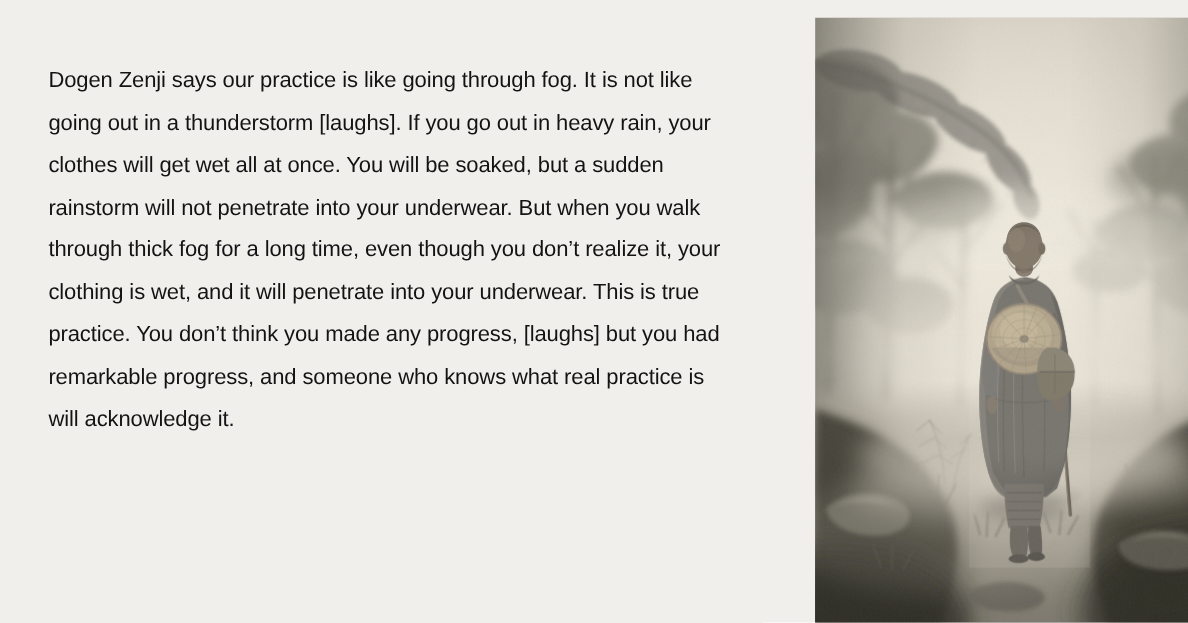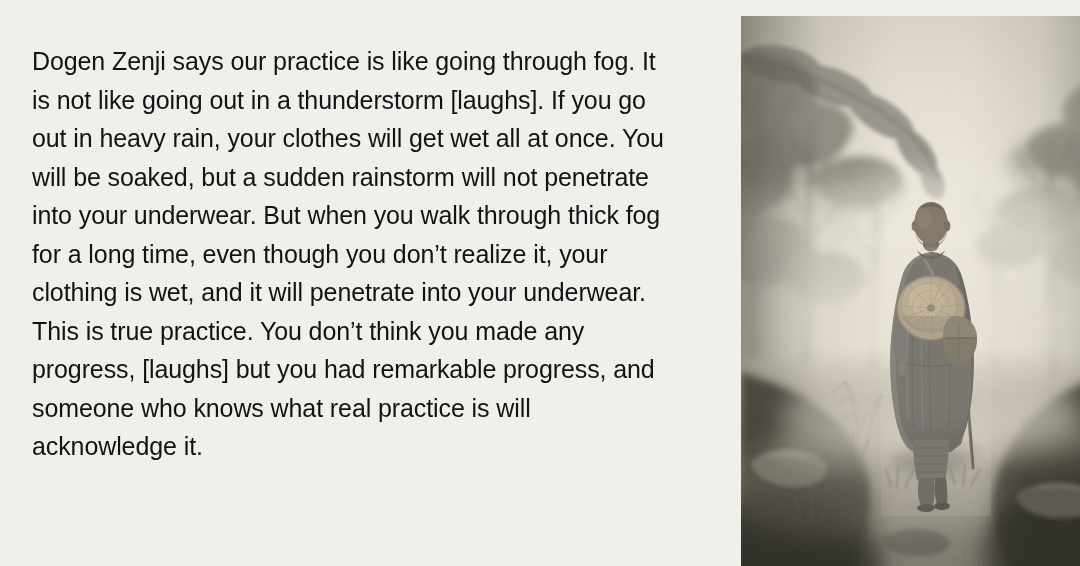--- a/index.html
+++ b/index.html
@@ -22,22 +22,22 @@
     position: absolute;
     left: 0;
     top: 0;
     width: 701px;
     height: 566px;
     background: #f0efec;
     box-sizing: border-box;
     padding: 36px 20px 0 26px;
   }
   #quote-text {
-    margin: 6px;
-    font-size: 25px;
+    margin: 18px;
+    font-size: 20px;
     line-height: 38.5px;
     letter-spacing: -0.1px;
     color: #131313;
     font-weight: 400;
     white-space: pre-line;
     -webkit-font-smoothing: antialiased;
   }
 
   
   #illustration {

